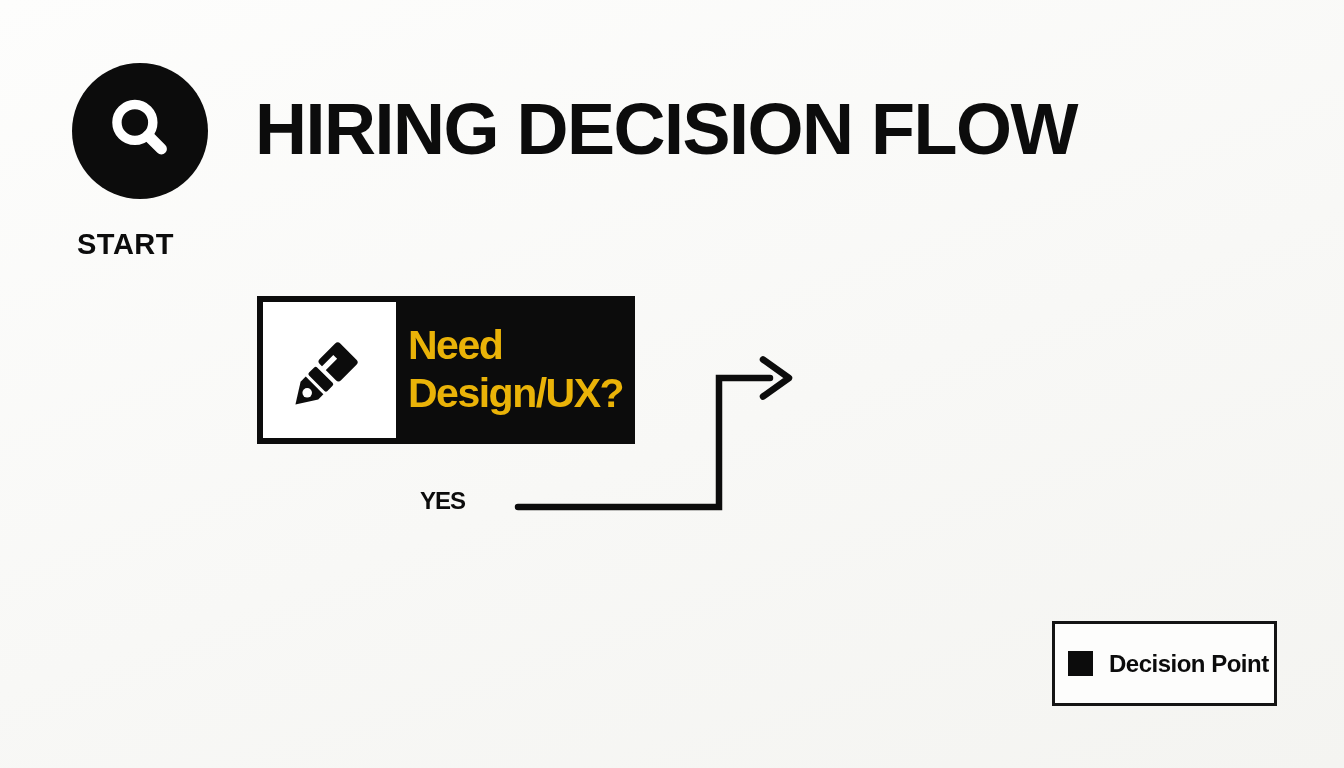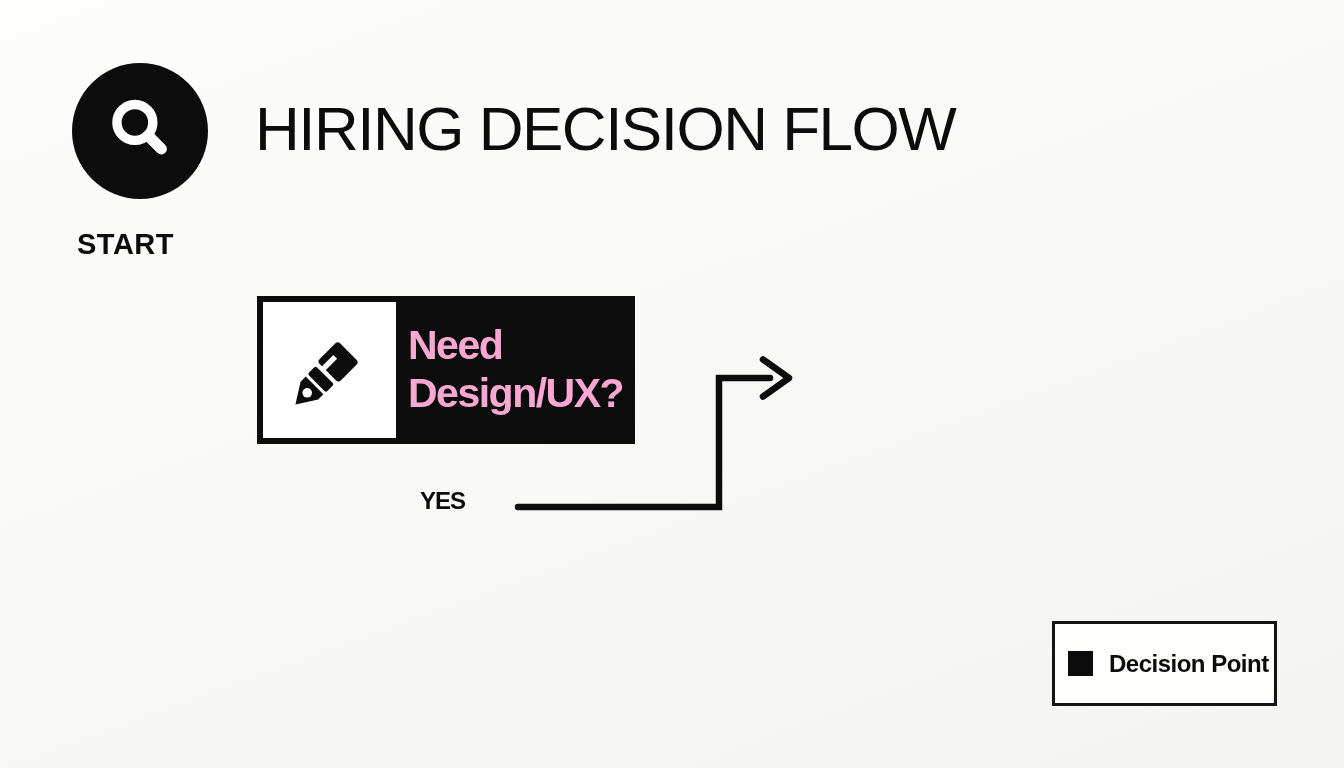--- a/index.html
+++ b/index.html
@@ -19,37 +19,37 @@
     background:var(--ink);border-radius:50%;
     display:flex;align-items:center;justify-content:center;
   }
   .start-label{
     position:absolute;left:77px;top:228px;width:140px;
     text-align:left;font-size:29px;font-weight:800;letter-spacing:.5px;
   }
   
   .title{
     position:absolute;left:255px;top:92px;width:980px;
-    font-size:62px;line-height:74px;font-weight:400;letter-spacing:-1.5px;
+    font-size:72px;line-height:74px;font-weight:700;letter-spacing:-1.5px;
     white-space:nowrap;
   }
   
   .node{
     position:absolute;background:var(--ink);
     display:flex;align-items:center;
   }
   .node-decision{left:257px;top:296px;width:378px;height:148px;}
   .node-outcome{left:805px;top:298px;width:328px;height:138px;}
   .icon-plate{
     position:absolute;left:6px;top:6px;width:133px;height:136px;
     background:var(--paper);
     display:flex;align-items:center;justify-content:center;
   }
   .node-text{
-    position:absolute;color:#f9a8d4;font-weight:700;
+    position:absolute;color:#eab308;font-weight:700;
     line-height:1.16;white-space:nowrap;
   }
   .node-decision .node-text{left:151px;font-size:41px;letter-spacing:-1.5px;}
   .node-outcome .node-text{left:145px;font-size:39px;letter-spacing:-1px;line-height:1.2;}
   .person-wrap{position:absolute;left:37px;top:50%;transform:translateY(-50%);width:72px;height:80px;}
   
   .flow-svg{position:absolute;left:0;top:0;pointer-events:none;}
   .branch-label{
     position:absolute;left:420px;top:487px;
     font-size:24px;font-weight:800;letter-spacing:-1px;

